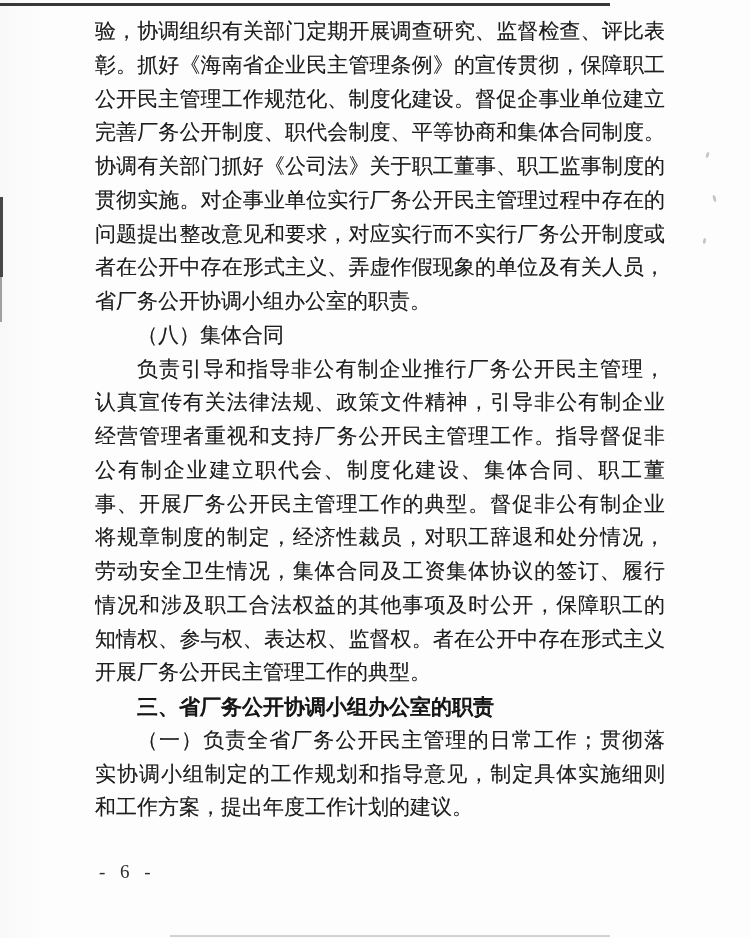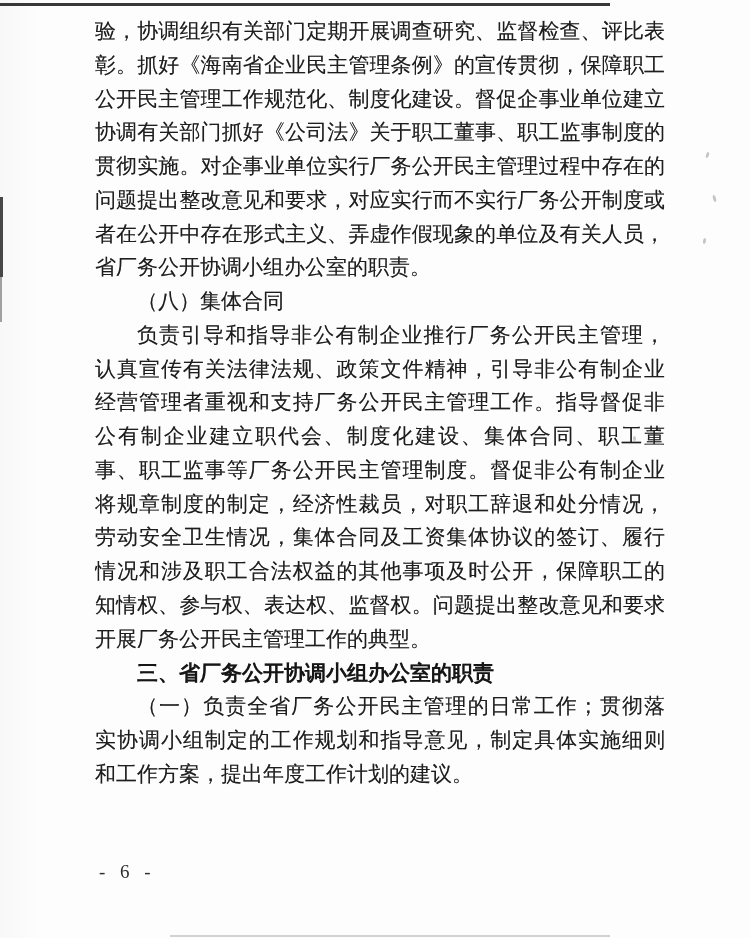--- a/index.html
+++ b/index.html
@@ -105,35 +105,36 @@
   <div class="scan-bottom-line"></div>
   <div class="speck speck1"></div>
   <div class="speck speck2"></div>
   <div class="speck speck3"></div>
   <div class="speck speck4"></div>
 
   <div class="doc-lines">
       <div class="line full">验，协调组织有关部门定期开展调查研究、监督检查、评比表</div>
       <div class="line full">彰。抓好《海南省企业民主管理条例》的宣传贯彻，保障职工的</div>
       <div class="line full">公开民主管理工作规范化、制度化建设。督促企事业单位建立</div>
+      <div class="line full">完善厂务公开制度、职代会制度、平等协商和集体合同制度。</div>
       <div class="line full">协调有关部门抓好《公司法》关于职工董事、职工监事制度的</div>
       <div class="line full">贯彻实施。对企事业单位实行厂务公开民主管理过程中存在的</div>
       <div class="line full">问题提出整改意见和要求，对应实行而不实行厂务公开制度或</div>
       <div class="line full">者在公开中存在形式主义、弄虚作假现象的单位及有关人员，</div>
       <div class="line end">省厂务公开协调小组办公室的职责。</div>
       <div class="line indent-end">（八）集体合同</div>
       <div class="line indent-full">负责引导和指导非公有制企业推行厂务公开民主管理，</div>
       <div class="line full">认真宣传有关法律法规、政策文件精神，引导非公有制企业</div>
       <div class="line full">经营管理者重视和支持厂务公开民主管理工作。指导督促非</div>
       <div class="line full">公有制企业建立职代会、制度化建设、集体合同、职工董</div>
-      <div class="line full">事、职工监事等厂务公开民主管理制度。督促非公有制企业</div>
+      <div class="line full">事、开展厂务公开民主管理工作的典型。督促非公有制企业</div>
       <div class="line full">将规章制度的制定，经济性裁员，对职工辞退和处分情况，</div>
       <div class="line full">劳动安全卫生情况，集体合同及工资集体协议的签订、履行</div>
       <div class="line full">情况和涉及职工合法权益的其他事项及时公开，保障职工的</div>
-      <div class="line full">知情权、参与权、表达权、监督权。问题提出整改意见和要求</div>
+      <div class="line full">知情权、参与权、表达权、监督权。者在公开中存在形式主义</div>
       <div class="line end">开展厂务公开民主管理工作的典型。</div>
       <div class="line heading">三、省厂务公开协调小组办公室的职责</div>
       <div class="line indent-full">（一）负责全省厂务公开民主管理的日常工作；贯彻落</div>
       <div class="line full">实协调小组制定的工作规划和指导意见，制定具体实施细则</div>
       <div class="line end">和工作方案，提出年度工作计划的建议。</div>
     </div>
 
   <div class="page-number">- 6 -</div>
 </div>
 

